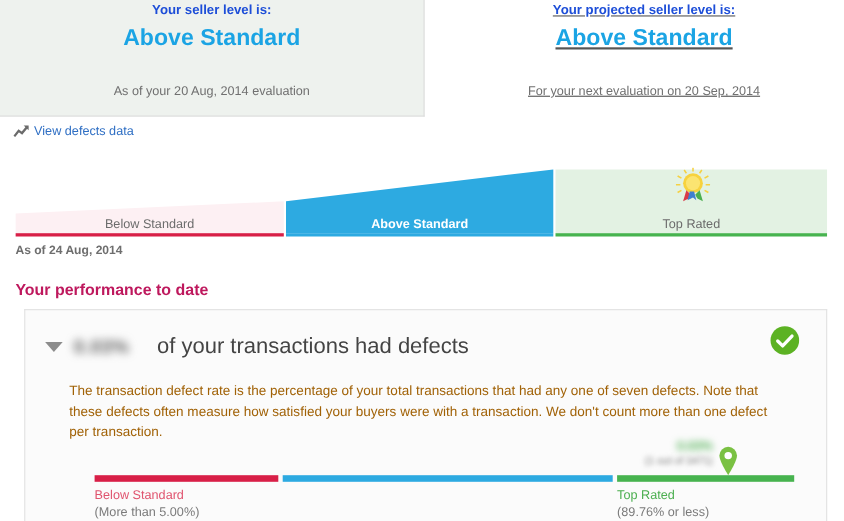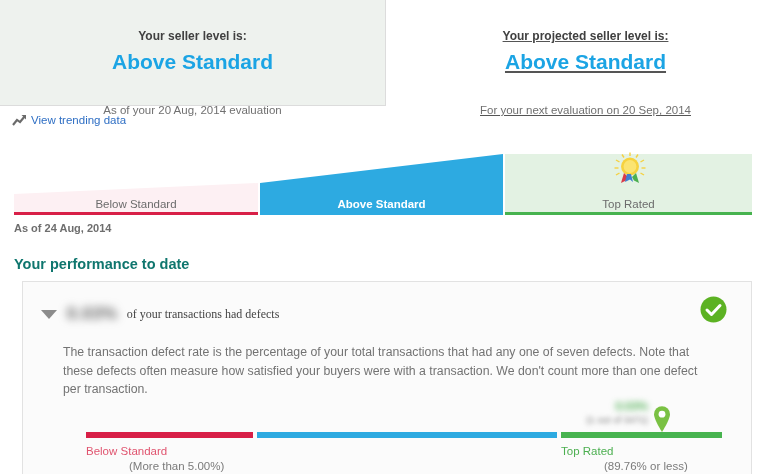--- a/index.html
+++ b/index.html
@@ -10,69 +10,69 @@
     color:#555555;
     -webkit-font-smoothing:antialiased;
   }
   .page{position:relative;width:767px;height:474px;}
 
   
   .levelcards{position:relative;height:106px;}
   .card{position:absolute;top:0;height:106px;box-sizing:border-box;text-align:center;}
   .card.current{left:0;width:386px;background:#eef2ee;border-right:1px solid #dcdcdc;border-bottom:1px solid #dcdcdc;}
   .card.projected{left:395px;width:381px;background:#ffffff;text-decoration:underline;}
-  .card .capt{margin-top:29px;font-size:12px;font-weight:bold;color:#404040;letter-spacing:0;}
+  .card .capt{margin-top:2px;font-size:12px;font-weight:bold;color:#1d4ed8;letter-spacing:0;}
   .card .lvl{margin-top:7px;font-size:21px;font-weight:bold;color:#1ba4e4;}
   .card .asof{margin-top:30px;font-size:11.5px;color:#707070;}
 
   
   .trend{position:absolute;left:12px;top:113px;display:flex;align-items:center;gap:4px;}
   .trend .tico{display:block;width:15px;height:13px;}
   .trend a{font-size:11.5px;color:#2f6fc4;text-decoration:none;}
 
   
   .ramp{position:absolute;left:14px;top:148px;width:738px;height:68px;}
   .ramp svg{display:block;}
   .ramp .lbl{position:absolute;bottom:6px;font-size:11.5px;text-align:center;}
   .ramp .lbl.below{left:0;width:244px;color:#6c6c6c;}
   .ramp .lbl.above{left:244px;width:247px;color:#ffffff;font-weight:bold;}
   .ramp .lbl.top{left:491px;width:247px;color:#6c6c6c;}
   .ramp .badge{position:absolute;left:598px;top:4px;width:36px;height:33px;}
   .rampdate{position:absolute;left:14px;top:222px;font-size:11px;color:#6e6e6e;font-weight:bold;}
 
   
-  .sectitle{position:absolute;left:14px;top:256px;font-size:14.5px;font-weight:bold;color:#0f766e;}
+  .sectitle{position:absolute;left:14px;top:256px;font-size:14.5px;font-weight:bold;color:#be185d;}
 
   
   .perf{position:absolute;left:22px;top:281px;width:730px;height:193px;
         box-sizing:border-box;background:#fbfbfb;border:1px solid #e2e2e2;border-bottom:none;}
   .perf .hdr{position:relative;padding:22px 0 0 18px;display:flex;align-items:center;}
   .tri{width:0;height:0;border-left:8px solid transparent;border-right:8px solid transparent;
        border-top:9px solid #8c8c8c;margin-right:10px;}
   .blurval{filter:blur(4px);font-size:17px;font-weight:bold;color:#5d5d5d;letter-spacing:.5px;}
-  .hdrtxt{font-size:12px;color:#444444;margin-left:9px;font-family:Liberation Serif, serif;}
+  .hdrtxt{font-size:20px;color:#444444;margin-left:25px;}
   .check{position:absolute;right:24px;top:14px;width:27px;height:27px;}
-  .desc{margin:19px 34px 0 40px;font-size:12.3px;line-height:1.52;color:#737373;}
+  .desc{margin:19px 34px 0 40px;font-size:12.3px;line-height:1.52;color:#a16207;}
 
   
   .scale{position:absolute;left:63px;top:150px;width:636px;}
   .bar{position:relative;height:6px;}
   .seg{position:absolute;top:0;height:6px;}
   .seg.red{left:0;width:167px;background:#d81f47;}
   .seg.blue{left:171px;width:300px;background:#2daae1;}
   .seg.green{left:475px;width:161px;background:#47b34f;}
   .marker{position:absolute;left:566px;top:-27px;width:20px;height:28px;}
   .mval{position:absolute;left:500px;top:-32px;width:62px;text-align:right;
         font-size:11.5px;font-weight:bold;color:#4caf50;filter:blur(3.2px);}
   .msub{position:absolute;left:470px;top:-18px;width:92px;text-align:right;
         font-size:9.5px;color:#7a7a7a;filter:blur(2.6px);}
   .cap{position:absolute;top:12px;font-size:11.5px;line-height:1.32;}
   .cap.left{left:0;color:#e0546f;}
   .cap.right{left:475px;color:#4caf50;}
-  .cap .sub{color:#7b7b7b;margin-left:43px;}
+  .cap .sub{color:#7b7b7b;}
 </style>
 </head>
 <body>
 
 <div class="page">
 
   <div class="levelcards">
 
     <div class="card current">
       <div class="capt">Your seller level is:</div>
@@ -87,21 +87,21 @@
     </div>
   </div>
 
   <div class="trend">
     <span class="tico">
       <svg width="15" height="13" viewBox="0 0 15 13">
         <polyline points="1,11 5,6 8,8 13,2" fill="none" stroke="#6b6b6b" stroke-width="2.1"></polyline>
         <polygon points="9.5,1 14,1 14,5.5" fill="#6b6b6b"></polygon>
       </svg>
     </span>
-    <a href="#">View trending data</a>
+    <a href="#">View defects data</a>
   </div>
 
   <div class="ramp">
     <svg width="738" height="68" viewBox="0 0 738 68">
 
       <path d="M0,46 L244,35 L244,64 L0,64 Z" fill="#fdf0f3"></path>
       <rect x="0" y="64" width="244" height="3" fill="#d81f47"></rect>
 
       <path d="M246,35 L489,6 L489,64 L246,64 Z" fill="#2daae1"></path>
       <rect x="246" y="64" width="243" height="3" fill="#2daae1"></rect>

